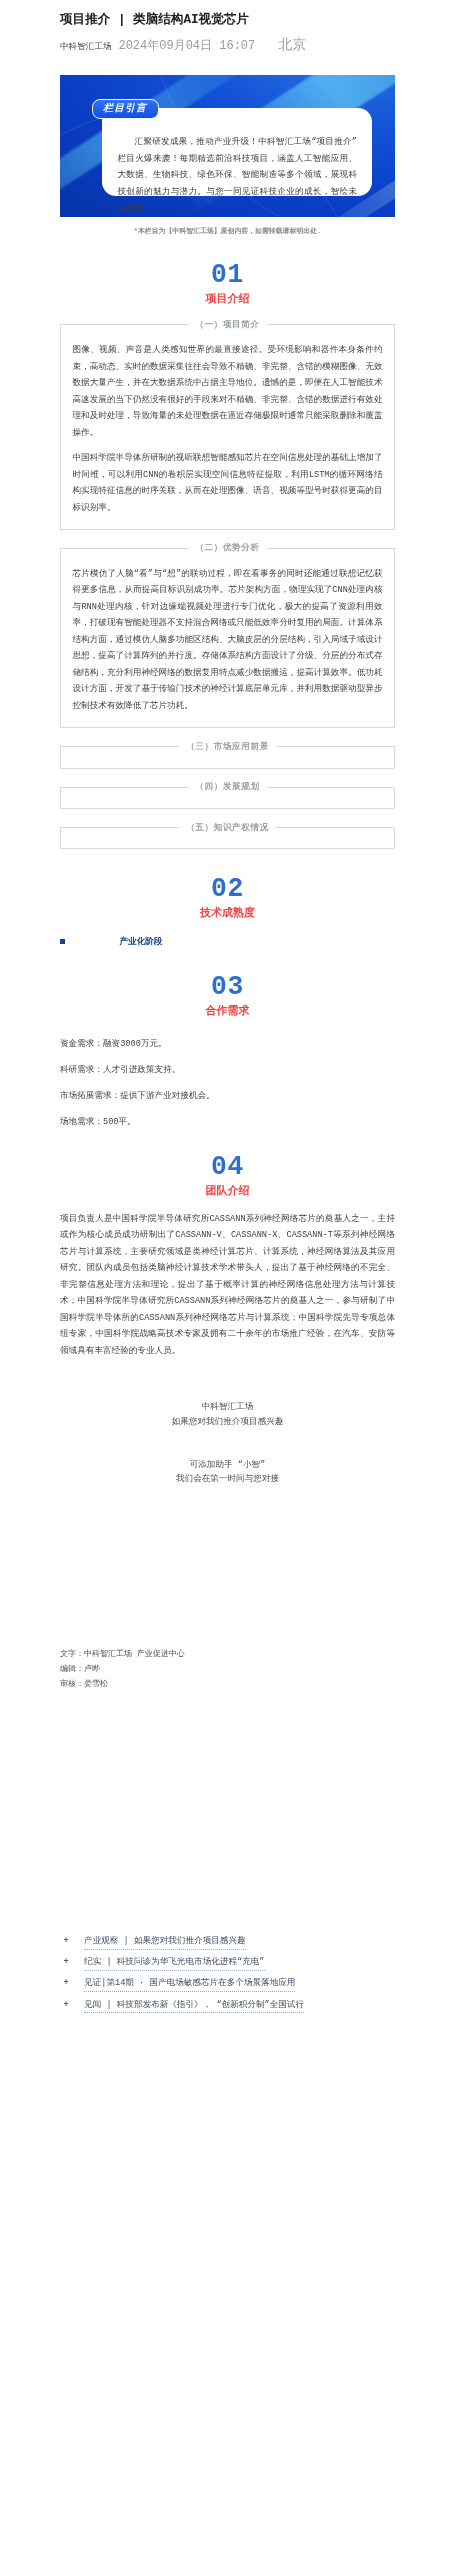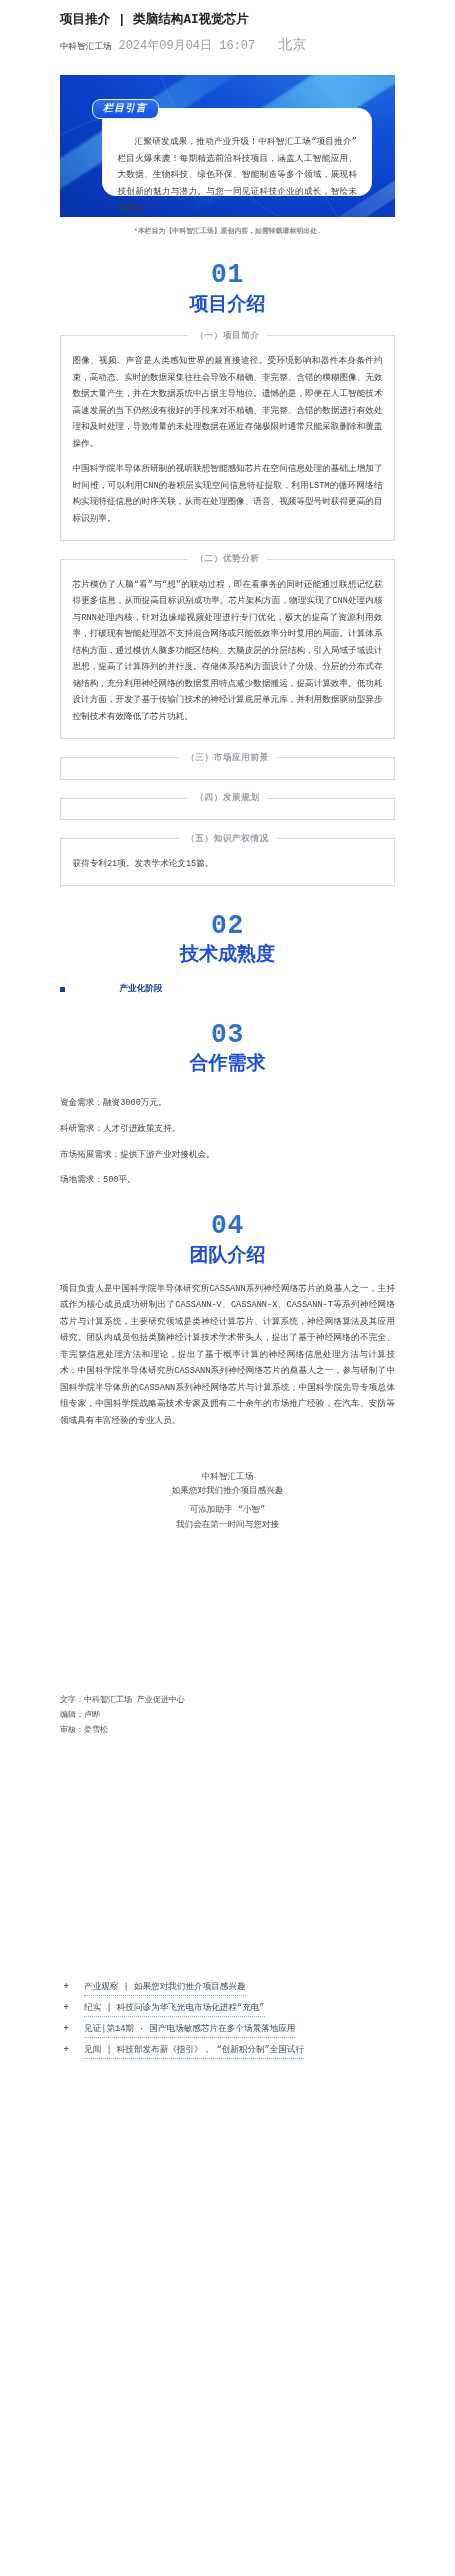--- a/index.html
+++ b/index.html
@@ -36,21 +36,21 @@
          color:#fff;font-style:italic;font-weight:bold;font-size:9.8px;letter-spacing:1.1px;
          padding:2.3px 11.5px 3.4px 10.3px;border-radius:8px;border:1.1px solid #eef3ff;}
   .intro-text{font-size:8.6px;color:#3c3c3c;line-height:1.95;text-align:justify;text-indent:2em;margin:9.2px 0 0;}
 
   .note{margin-top:9.2px;text-align:center;color:#8a8a8a;font-size:6.9px;font-weight:bold;}
 
   
   .section{margin-top:26.4px;}
   .sec-num{text-align:center;color:#2e6fce;font-size:26.4px;line-height:1;font-weight:bold;
            letter-spacing:0.6px;transform:scaleY(1.05);}
-  .sec-title{text-align:center;color:#1d4ed8;font-size:19px;font-weight:bold;margin-top:2.3px;}
+  .sec-title{text-align:center;color:#ef4444;font-size:11px;font-weight:bold;margin-top:2.3px;}
 
   
   fieldset.infobox{margin:12.6px 0 0;border:0.6px solid #d9d9d9;padding:2.3px 11.5px 12.6px;}
   fieldset.infobox legend{margin:0 auto;padding:0 6.9px;color:#9aa0a8;font-weight:bold;
                           font-size:8.6px;letter-spacing:0.6px;}
   .infobox p{font-size:8.6px;color:#3f3f3f;line-height:1.92;text-align:justify;margin:9.2px 0 0;}
 
   
   .stage{margin-top:16px;display:flex;align-items:center;gap:48px;}
   .sq{width:4.6px;height:4.6px;background:#16418c;margin-right:6.9px;flex:none;}
@@ -58,21 +58,21 @@
 
   
   .reqs{margin-top:20.7px;}
   .reqs p{margin:0 0 13.8px;font-size:8.6px;color:#3f3f3f;}
 
   
   .team-p{margin:13px 0 0;font-size:8.6px;color:#3f3f3f;line-height:1.92;text-align:justify;}
 
   
   .contact{margin-top:41px;text-align:center;color:#4c4c4c;font-size:8.6px;line-height:1.65;}
-  .contact .group2{margin-top:5px;}
+  .contact .group2{margin-top:29px;}
 
   
   .credits{margin-top:162px;font-size:8px;color:#4f4f4f;}
   .credits p{margin:0 0 4px;}
 
   
   .links{margin-top:246px;padding-left:3.4px;}
   .link-row{margin:0 0 9.2px;font-size:8.6px;color:#3c4c62;}
   .plus{color:#51607a;margin-right:8.6px;font-weight:bold;display:inline-block;width:6.9px;}
   .link-label{color:#3c4c62;border-bottom:0.6px dotted #9aab be;border-bottom:0.6px dotted #9aabbe;
@@ -124,21 +124,20 @@
       <fieldset class="infobox">
         <legend>（三）市场应用前景</legend>
       </fieldset>
 
       <fieldset class="infobox">
         <legend>（四）发展规划</legend>
       </fieldset>
 
       <fieldset class="infobox">
         <legend>（五）知识产权情况</legend>
-        <p>获得专利21项。发表学术论文15篇。</p>
       </fieldset>
     </div>
 
     <div class="section">
       <div class="sec-num">02</div>
       <div class="sec-title">技术成熟度</div>
       <div class="stage">
         <span class="sq"></span>
         <span class="stage-label">产业化阶段</span>
       </div>

